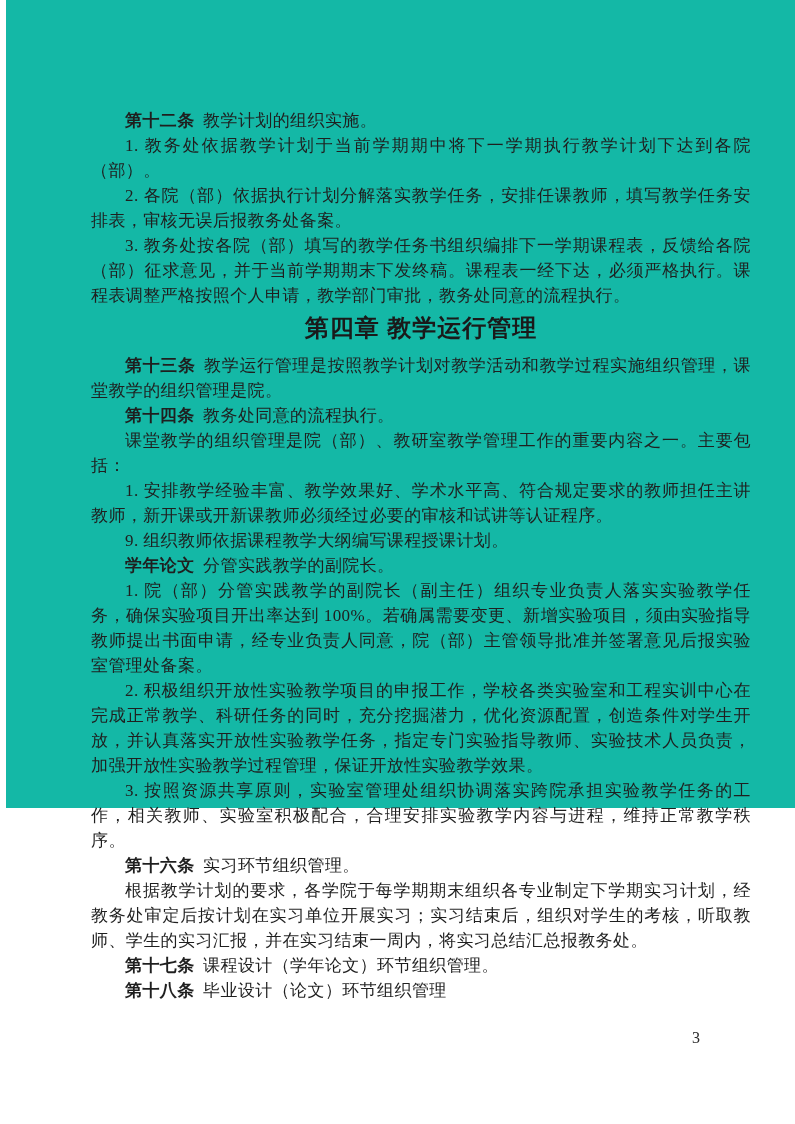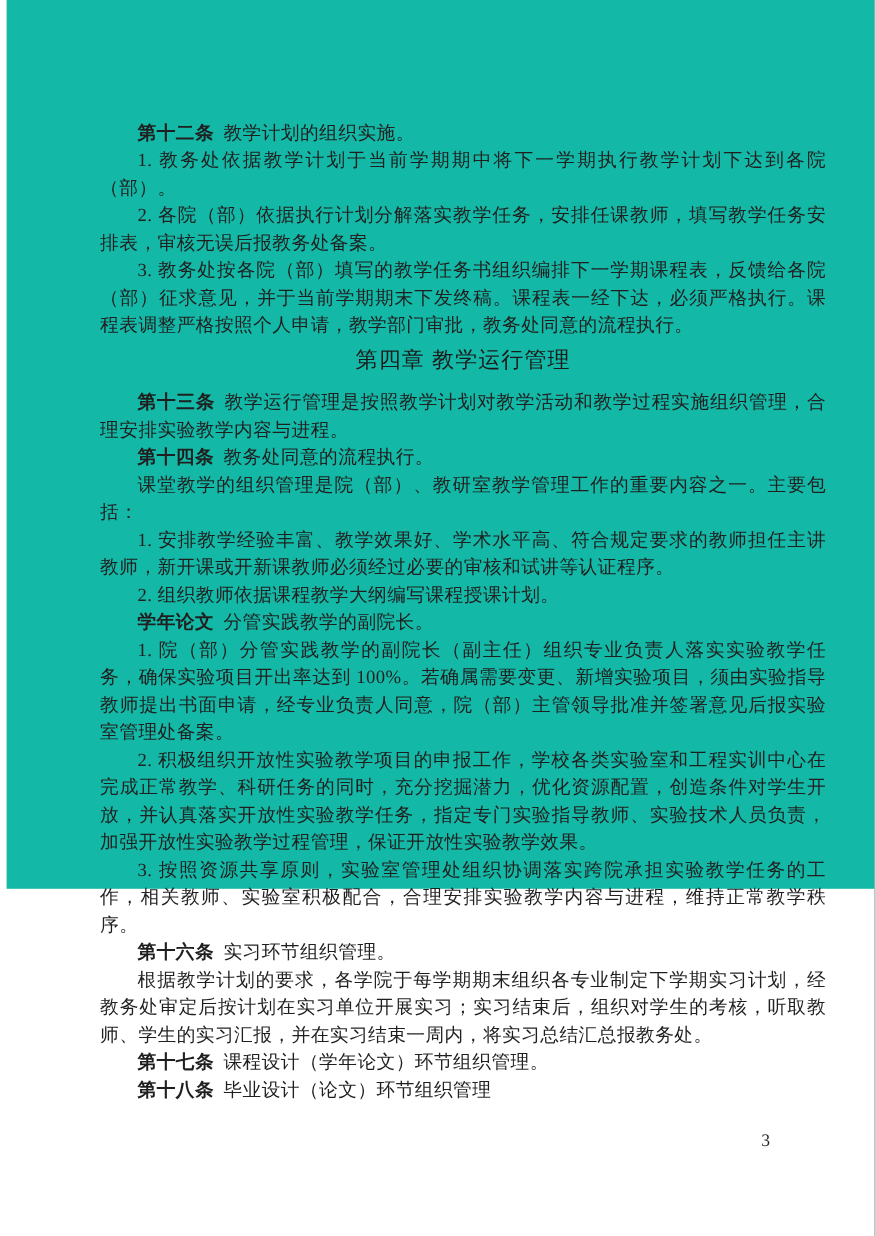--- a/index.html
+++ b/index.html
@@ -43,22 +43,22 @@
     font-family: "Liberation Sans", "DejaVu Sans", sans-serif;
     font-weight: bold;
     margin-right: 0.5em;
   }
   .chapter {
     margin: 5px 0 10px 0;
     padding: 0;
     text-align: center;
     text-indent: 0;
     font-family: "Liberation Sans", "DejaVu Sans", sans-serif;
-    font-weight: normal;
-    font-size: 20px;
+    font-weight: bold;
+    font-size: 24px;
     line-height: 30px;
     color: #1a1a1a;
     letter-spacing: 1px;
   }
   .pageno {
     position: absolute;
     left: 686px;
     top: 1028px;
     font-size: 16px;
     line-height: 20px;
@@ -75,29 +75,29 @@
     <p class="para"><span class="article-label">第十二条</span><span>教学计划的组织实施。</span></p>
 
     <p class="para"><span>1. 教务处依据教学计划于当前学期期中将下一学期执行教学计划下达到各院（部）。</span></p>
 
     <p class="para"><span>2. 各院（部）依据执行计划分解落实教学任务，安排任课教师，填写教学任务安排表，审核无误后报教务处备案。</span></p>
 
     <p class="para"><span>3. 教务处按各院（部）填写的教学任务书组织编排下一学期课程表，反馈给各院（部）征求意见，并于当前学期期末下发终稿。课程表一经下达，必须严格执行。课程表调整严格按照个人申请，教学部门审批，教务处同意的流程执行。</span></p>
 
     <h2 class="chapter">第四章 教学运行管理</h2>
 
-    <p class="para"><span class="article-label">第十三条</span><span>教学运行管理是按照教学计划对教学活动和教学过程实施组织管理，合理安排实验教学内容与进程。</span></p>
+    <p class="para"><span class="article-label">第十三条</span><span>教学运行管理是按照教学计划对教学活动和教学过程实施组织管理，课堂教学的组织管理是院。</span></p>
 
     <p class="para"><span class="article-label">第十四条</span><span>教务处同意的流程执行。</span></p>
 
     <p class="para"><span>课堂教学的组织管理是院（部）、教研室教学管理工作的重要内容之一。主要包括：</span></p>
 
     <p class="para"><span>1. 安排教学经验丰富、教学效果好、学术水平高、符合规定要求的教师担任主讲教师，新开课或开新课教师必须经过必要的审核和试讲等认证程序。</span></p>
 
-    <p class="para"><span>2. 组织教师依据课程教学大纲编写课程授课计划。</span></p>
+    <p class="para"><span>9. 组织教师依据课程教学大纲编写课程授课计划。</span></p>
 
 
     <p class="para"><span class="article-label">学年论文</span><span>分管实践教学的副院长。</span></p>
 
     <p class="para"><span>1. 院（部）分管实践教学的副院长（副主任）组织专业负责人落实实验教学任务，确保实验项目开出率达到 100%。若确属需要变更、新增实验项目，须由实验指导教师提出书面申请，经专业负责人同意，院（部）主管领导批准并签署意见后报实验室管理处备案。</span></p>
 
     <p class="para"><span>2. 积极组织开放性实验教学项目的申报工作，学校各类实验室和工程实训中心在完成正常教学、科研任务的同时，充分挖掘潜力，优化资源配置，创造条件对学生开放，并认真落实开放性实验教学任务，指定专门实验指导教师、实验技术人员负责，加强开放性实验教学过程管理，保证开放性实验教学效果。</span></p>
 
     <p class="para"><span>3. 按照资源共享原则，实验室管理处组织协调落实跨院承担实验教学任务的工作，相关教师、实验室积极配合，合理安排实验教学内容与进程，维持正常教学秩序。</span></p>
 

